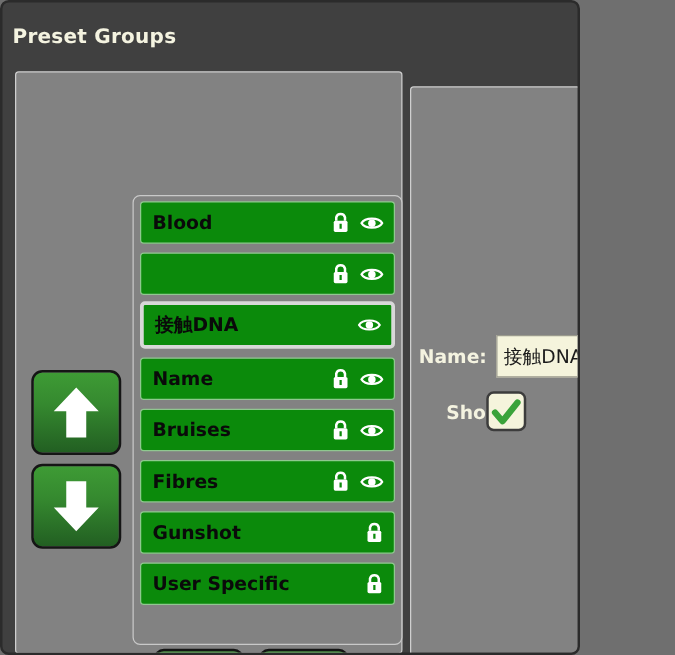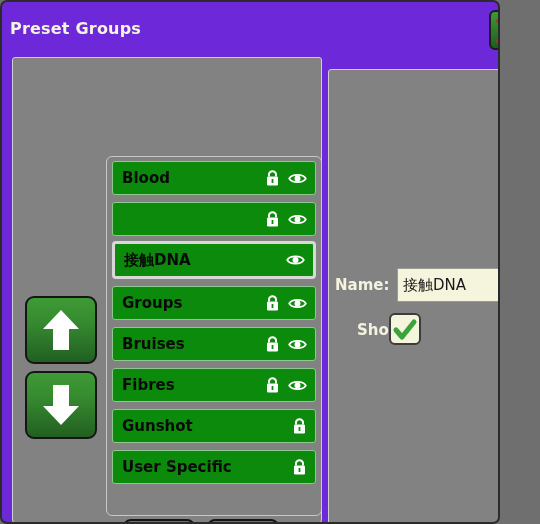--- a/index.html
+++ b/index.html
@@ -12,24 +12,24 @@
     width: 540px;
     height: 524px;
     overflow: hidden;
     font-family: "DejaVu Sans", "Liberation Sans", sans-serif;
   }
 
   
   .window {
     position: absolute;
     left: 0; top: 0;
-    width: 500px;
+    width: 464px;
     height: 524px;
     box-sizing: border-box;
-    background: #6d28d9;
+    background: #404040;
     border: 2px solid #2b2b2b;
     border-radius: 7px;
     overflow: hidden;
     text-decoration: underline;
   }
 
   
   .titlebar {
     position: absolute;
     left: 0; top: 0;
@@ -324,21 +324,21 @@
           <div class="li-icons">
             <span>
               <svg width="19" height="14" viewBox="0 0 19 14">
                 <path d="M1.2 7 C4 2.2 15 2.2 17.8 7 C15 11.8 4 11.8 1.2 7 Z" fill="none" stroke="#ffffff" stroke-width="1.7"></path>
                 <circle cx="9.5" cy="7" r="3" fill="#ffffff"></circle>
               </svg>
             </span>
           </div>
         </div>
         <div class="list-item">
-          <div class="li-label">Groups</div>
+          <div class="li-label">Name</div>
           <div class="li-icons">
             <span>
               <svg width="15" height="17" viewBox="0 0 15 17">
                 <path d="M4 7 V4.4 A3.6 3.6 0 0 1 11 4.4 V7" fill="none" stroke="#ffffff" stroke-width="2"></path>
                 <rect x="2" y="7" width="11" height="9" rx="1.3" fill="#ffffff"></rect>
                 <rect x="6.6" y="9.5" width="1.8" height="4" fill="#0b8a0b"></rect>
               </svg>
             </span>
             <span>
               <svg width="19" height="14" viewBox="0 0 19 14">

